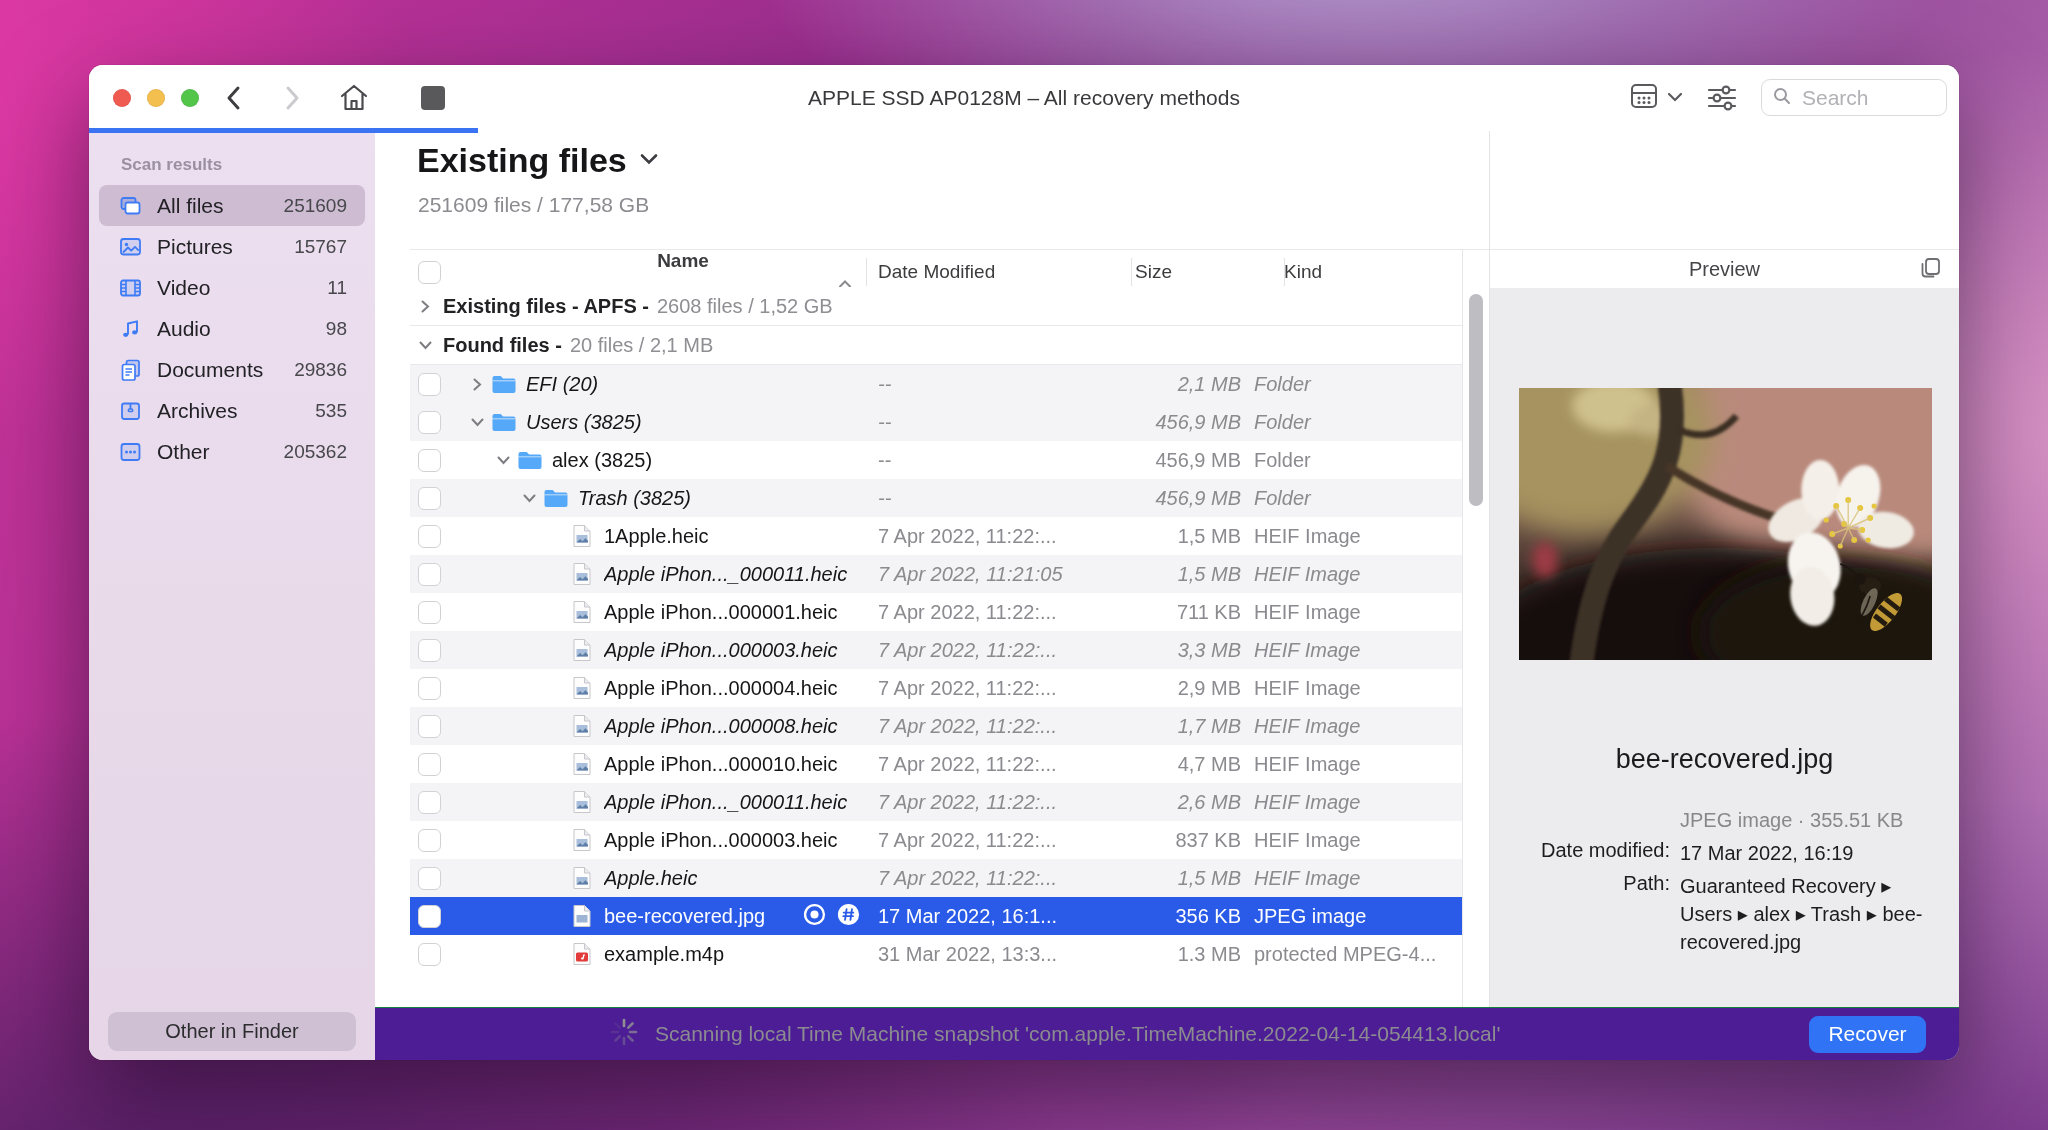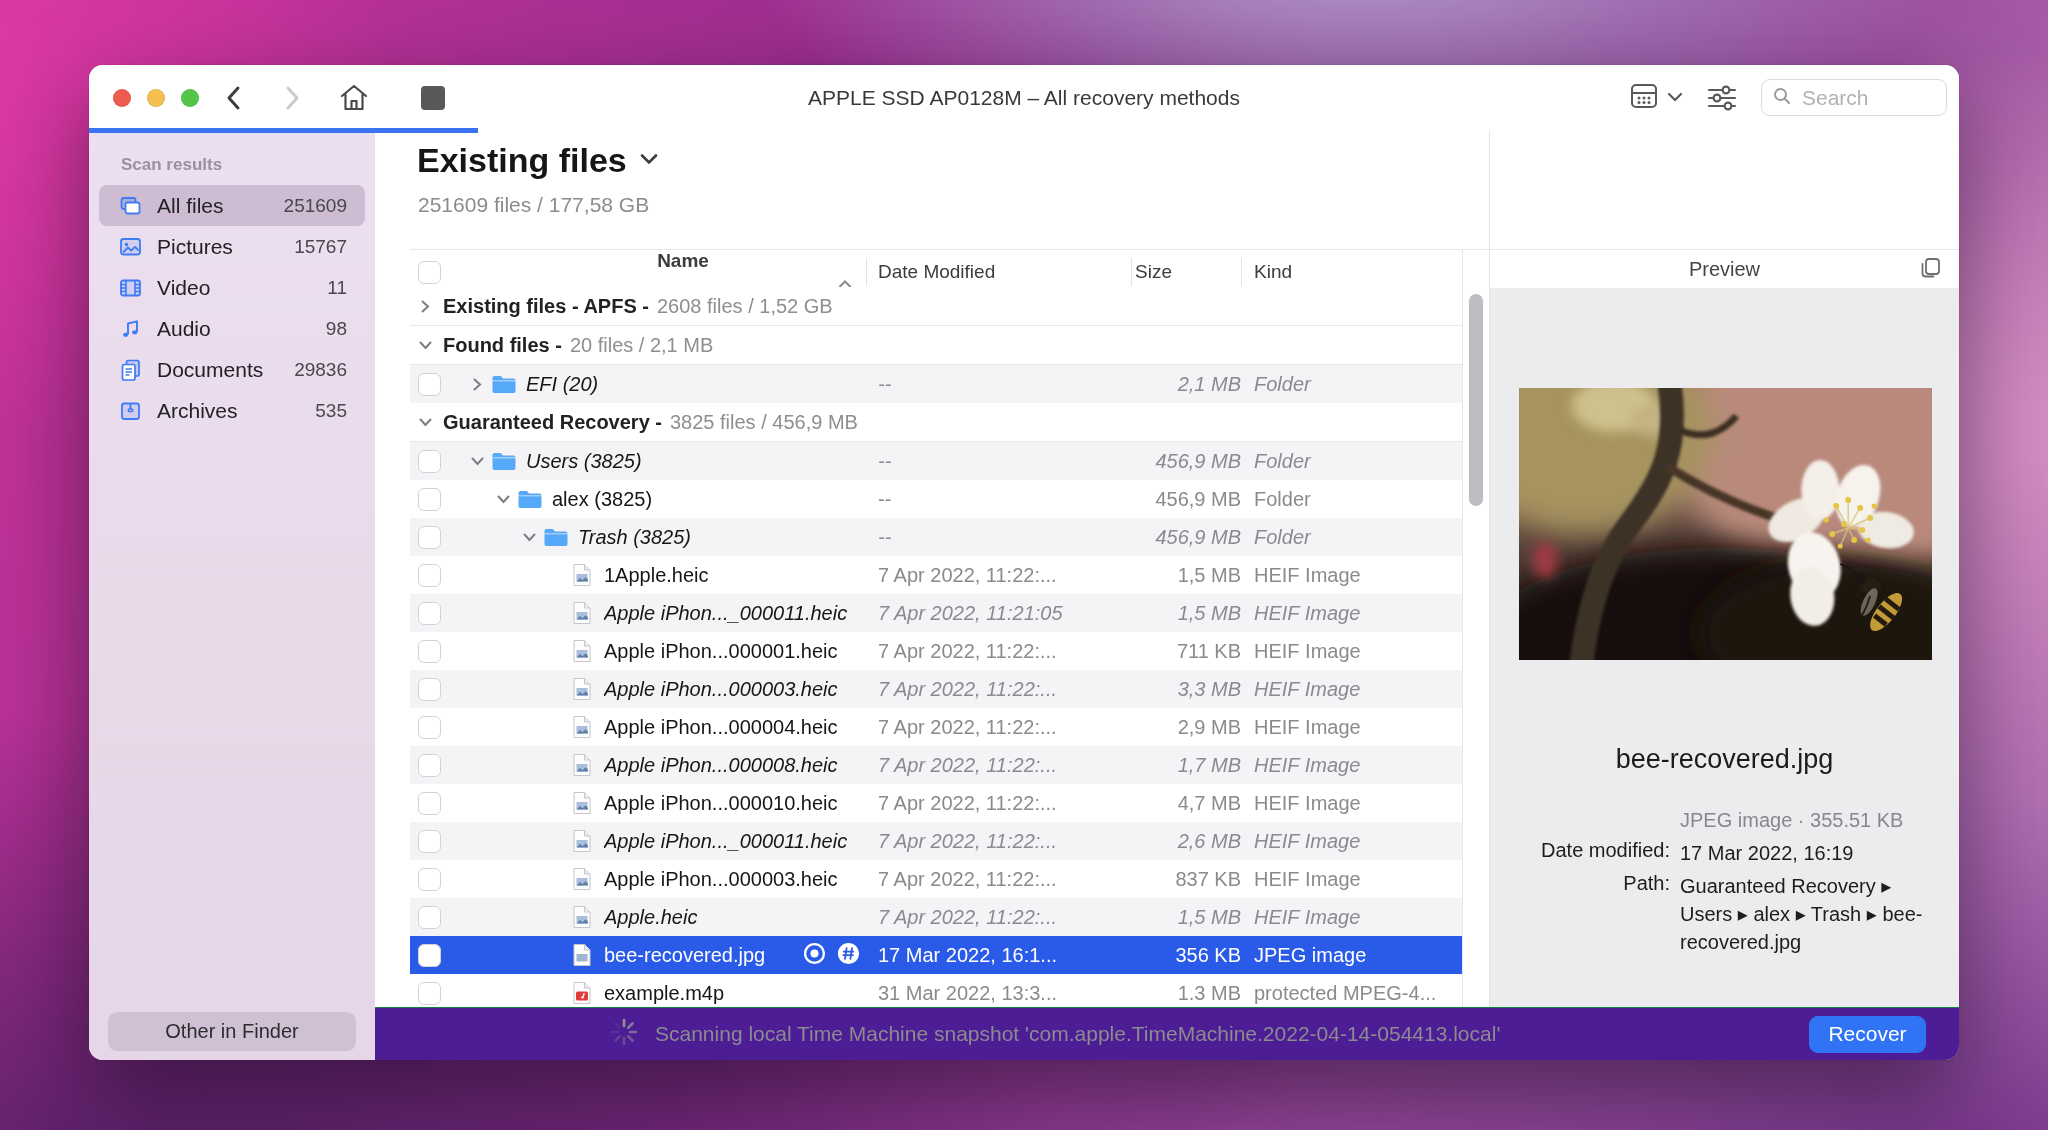--- a/index.html
+++ b/index.html
@@ -57,21 +57,21 @@
   .content{position:absolute;left:286px;top:0;right:469px;bottom:52px;background:#fff;overflow:hidden;}
   .list-title-row{position:absolute;left:42px;top:10px;display:flex;align-items:center;gap:12px;}
   .list-title{font-size:34px;font-weight:700;color:#161618;}
   .list-sub{position:absolute;left:43px;top:62px;font-size:21px;color:#8b8b90;}
   .thead{position:absolute;left:35px;top:118px;right:0;height:38px;border-top:1px solid #e9e9eb;border-bottom:1px solid #e2e2e5;
     display:grid;grid-template-columns:44px 1fr 265px 110px 222px 27px;align-items:center;}
   .thead .hcell{font-size:19px;color:#3c3c3f;position:relative;height:100%;display:flex;align-items:center;}
   .thead .hsep::before{content:"";position:absolute;left:0;top:8px;bottom:8px;width:1px;background:#e4e4e7;}
   .hname{padding-left:46px;font-weight:600;color:#1d1d1f;flex-direction:column;}
   .hname .sort{margin-left:auto;margin-right:14px;}
-  .hdate{padding-left:12px;} .hsize{padding-left:4px;} .hkind{padding-left:13px;}
+  .hdate{padding-left:12px;} .hsize{padding-left:4px;} .hkind{margin-left:43px;}
   .hcb{margin-left:8px;}
   .checkbox{width:23px;height:23px;border:1.5px solid #d2d2d6;border-radius:6px;background:#fff;box-sizing:border-box;}
   .rows{position:absolute;left:35px;top:156px;right:27px;}
   .row{height:38px;}
   .row.group{display:flex;align-items:center;border-bottom:1px solid #e8e8ea;background:#fff;}
   .row.group + .row.group{border-top:0;}
   .row.group .gchev{width:16px;margin:0 10px 0 7px;display:flex;justify-content:center;}
   .gname{font-size:20px;font-weight:600;color:#222224;margin-right:8px;white-space:nowrap;}
   .gmeta{font-size:20px;color:#8e8e93;white-space:nowrap;}
   .row.item{display:grid;grid-template-columns:44px 1fr 265px 110px 222px;align-items:center;background:#fff;}
@@ -252,20 +252,32 @@
             <span class="sicon">
               <svg width="27" height="26" viewBox="0 0 26 26">
                 <rect x="4.5" y="5.5" width="17" height="15.5" rx="2.2" fill="rgba(62,123,245,.15)" stroke="#3e7bf5" stroke-width="1.8"></rect>
                 <path d="M13 5.5 v5.5" stroke="#3e7bf5" stroke-width="1.8"></path>
                 <rect x="10.8" y="11" width="4.4" height="2.6" rx="1.2" fill="none" stroke="#3e7bf5" stroke-width="1.5"></rect>
               </svg>
             </span>
             <span class="slabel">Archives</span>
             <span class="scount">535</span>
           </div>
+          <div class="side-item">
+            <span class="sicon">
+              <svg width="27" height="26" viewBox="0 0 26 26">
+                <rect x="4" y="5" width="18" height="16" rx="2.5" fill="rgba(62,123,245,.15)" stroke="#3e7bf5" stroke-width="1.8"></rect>
+                <circle cx="9" cy="13" r="1.5" fill="#3e7bf5"></circle>
+                <circle cx="13" cy="13" r="1.5" fill="#3e7bf5"></circle>
+                <circle cx="17" cy="13" r="1.5" fill="#3e7bf5"></circle>
+              </svg>
+            </span>
+            <span class="slabel">Other</span>
+            <span class="scount">205362</span>
+          </div>
         </div>
       <div class="finder-btn">Other in Finder</div>
     </div>
 
     <div class="content">
       <div class="list-title-row">
         <span class="list-title">Existing files</span>
         <span>
           <svg width="20" height="14" viewBox="0 0 20 14">
               <path d="M3 3.5 L10 10.5 L17 3.5" stroke="#3c3c40" stroke-width="2.6" fill="none" stroke-linecap="round"></path>
@@ -332,29 +344,20 @@
                 <svg width="26" height="21" viewBox="0 0 26 21">
                   <path d="M1.5 4 a2 2 0 0 1 2-2 h6.2 l2.4 2.6 h10.4 a2 2 0 0 1 2 2 V17 a2 2 0 0 1-2 2 H3.5 a2 2 0 0 1-2-2 Z" fill="#56a8f8"></path>
                   <path d="M1.5 6.8 h23" stroke="rgba(255,255,255,.55)" stroke-width="1.2"></path>
                 </svg>
               </span>
               <span class="fname">EFI (20)</span>
             </div>
             <div class="celldate">--</div>
             <div class="cellsize">2,1 MB</div>
             <div class="cellkind">Folder</div>
-          </div>
-          <div class="row group">
-            <span class="gchev">
-              <svg width="15" height="11" viewBox="0 0 15 11">
-                <path d="M2.5 2.5 L7.5 8 L12.5 2.5" stroke="#7d7d83" stroke-width="2" fill="none" stroke-linecap="round"></path>
-              </svg>
-            </span>
-            <span class="gname">Guaranteed Recovery -</span>
-            <span class="gmeta">3825 files / 456,9 MB</span>
           </div>
           <div class="row item shade">
             <div class="cellcb">
               <div class="checkbox"></div>
             </div>
             <div class="cellname">
               <span class="indent" style="width:10px"></span>
               <span class="chevslot">
                 <svg width="15" height="11" viewBox="0 0 15 11">
                   <path d="M2.5 2.5 L7.5 8 L12.5 2.5" stroke="#7d7d83" stroke-width="2" fill="none" stroke-linecap="round"></path>

